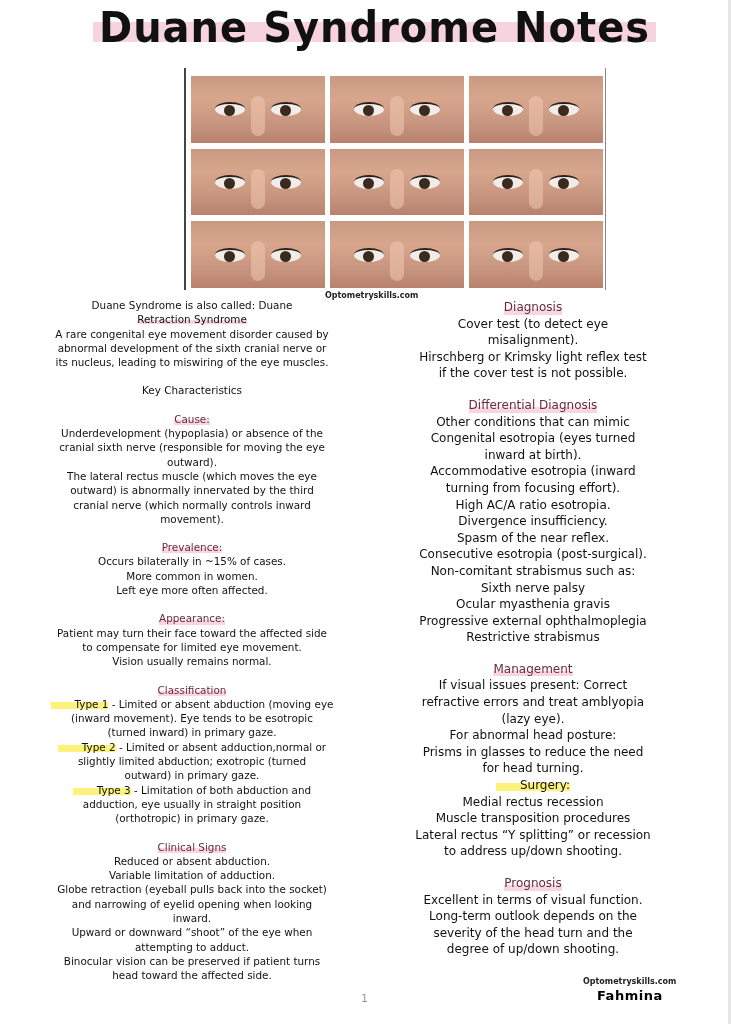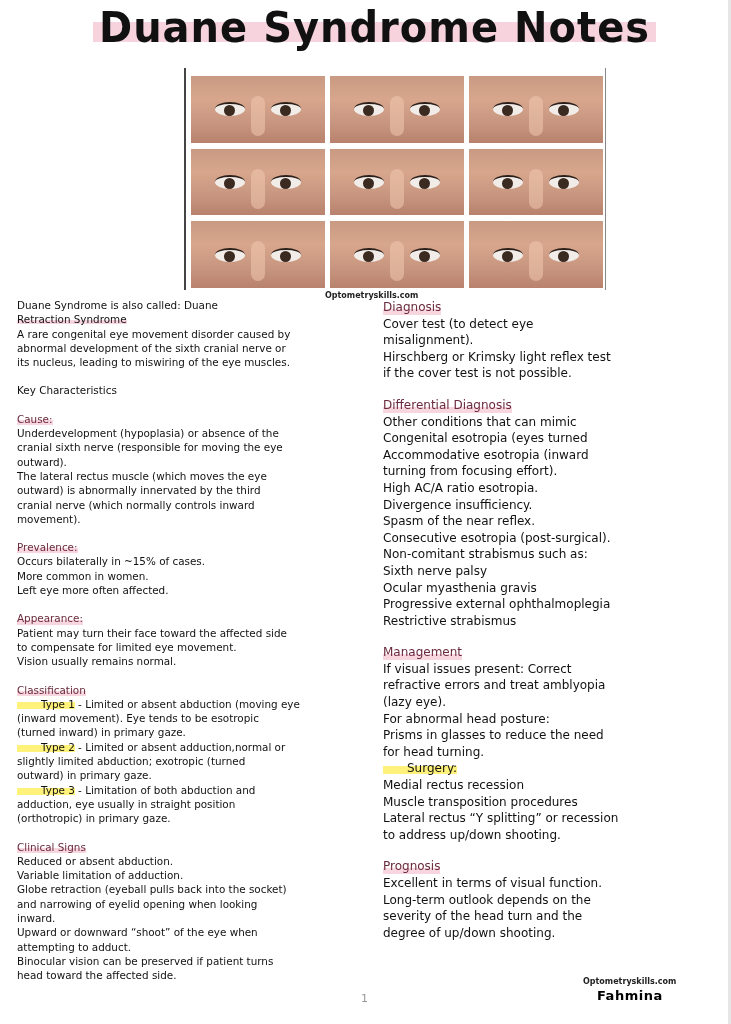--- a/index.html
+++ b/index.html
@@ -43,21 +43,21 @@
   .photo .eye::after {
     content: ""; position: absolute; width: 11px; height: 11px; border-radius: 50%;
     background: #3a2a20; top: 1px; left: 9px;
   }
   .photo .eye.l { left: 24px; }
   .photo .eye.r { right: 24px; }
   .photo .nose { position: absolute; left: 50%; top: 30%; width: 14px; height: 60%; transform: translateX(-50%); background: rgba(240,200,175,0.55); border-radius: 7px; }
 
   .watermark { position: absolute; top: 291px; left: 325px; font-size: 8px; font-weight: bold; color: #222; }
 
-  .col { position: absolute; font-family: "DejaVu Sans", sans-serif; color: #111; }
+  .col { position: absolute; font-family: "DejaVu Sans", sans-serif; color: #111; text-align: center; }
   .col-left { left: 17px; top: 298px; width: 350px; font-size: 10.4px; line-height: 14.3px; }
   .col-right { left: 383px; top: 299px; width: 300px; font-size: 12px; line-height: 16.6px; }
 
   .heading { display: inline-block; color: #6a2a3e; background: linear-gradient(to bottom, transparent 60%, #f7d6e0 60%, #f7d6e0 95%, transparent 95%); }
   .hl-yellow { background: linear-gradient(to bottom, transparent 35%, #fff27a 35%, #fff27a 95%, transparent 95%); padding-left: 24px; }
   .pink-under { background: linear-gradient(to bottom, transparent 55%, #f7d6e0 55%, #f7d6e0 95%, transparent 95%); }
   .line { display: block; }
   .gap { height: 14px; }
   .col-right .gap { height: 15px; }
 
@@ -185,20 +185,21 @@
   <span class="line"><span class="heading">Diagnosis</span></span>
   <span class="line">Cover test (to detect eye</span>
   <span class="line">misalignment).</span>
   <span class="line">Hirschberg or Krimsky light reflex test</span>
   <span class="line">if the cover test is not possible.</span>
   <div class="gap"></div>
 
   <span class="line"><span class="heading">Differential Diagnosis</span></span>
   <span class="line">Other conditions that can mimic</span>
   <span class="line">Congenital esotropia (eyes turned</span>
+  <span class="line">inward at birth).</span>
   <span class="line">Accommodative esotropia (inward</span>
   <span class="line">turning from focusing effort).</span>
   <span class="line">High AC/A ratio esotropia.</span>
   <span class="line">Divergence insufficiency.</span>
   <span class="line">Spasm of the near reflex.</span>
   <span class="line">Consecutive esotropia (post-surgical).</span>
   <span class="line">Non-comitant strabismus such as:</span>
   <span class="line">Sixth nerve palsy</span>
   <span class="line">Ocular myasthenia gravis</span>
   <span class="line">Progressive external ophthalmoplegia</span>

